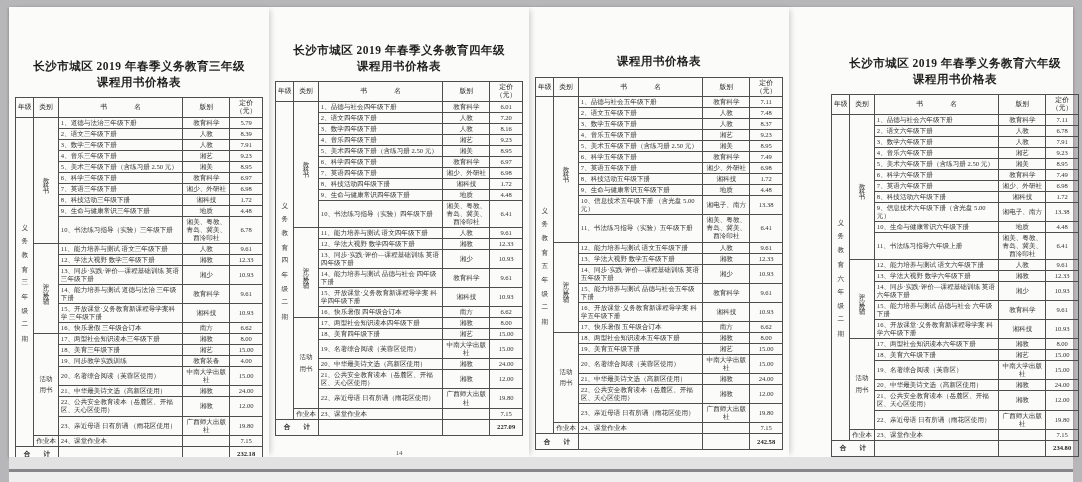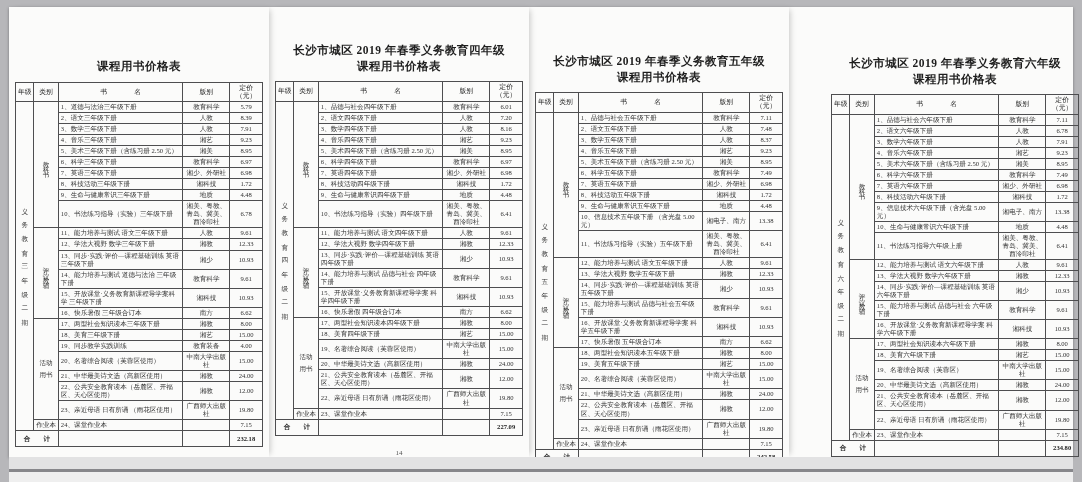--- a/index.html
+++ b/index.html
@@ -65,20 +65,21 @@
   .page-number{
     text-align:center;font-size:7px;color:#555;margin-top:13px;
   }
 </style>
 </head>
 <body>
 
 <div class="sheet" id="sheet">
     <div class="page">
       <div class="page-inner">
+        <div class="doc-title">长沙市城区 2019 年春季义务教育三年级</div>
         <div class="doc-title">课程用书价格表</div>
         <table class="price-table">
           <colgroup>
             <col style="width: 18px;">
             <col style="width: 24px;">
             <col style="width: 122px;">
             <col style="width: 46px;">
             <col style="width: 32px;">
           </colgroup>
           <thead>
@@ -375,21 +376,20 @@
               <td class="pub"></td>
               <td class="price">227.09</td>
             </tr>
           </tbody>
         </table>
         <div class="page-number">14</div>
       </div>
     </div>
     <div class="page">
       <div class="page-inner">
-        <div class="doc-title">长沙市城区 2019 年春季义务教育五年级</div>
         <div class="doc-title">课程用书价格表</div>
         <table class="price-table">
           <colgroup>
             <col style="width: 18px;">
             <col style="width: 24px;">
             <col style="width: 122px;">
             <col style="width: 46px;">
             <col style="width: 32px;">
           </colgroup>
           <thead>

